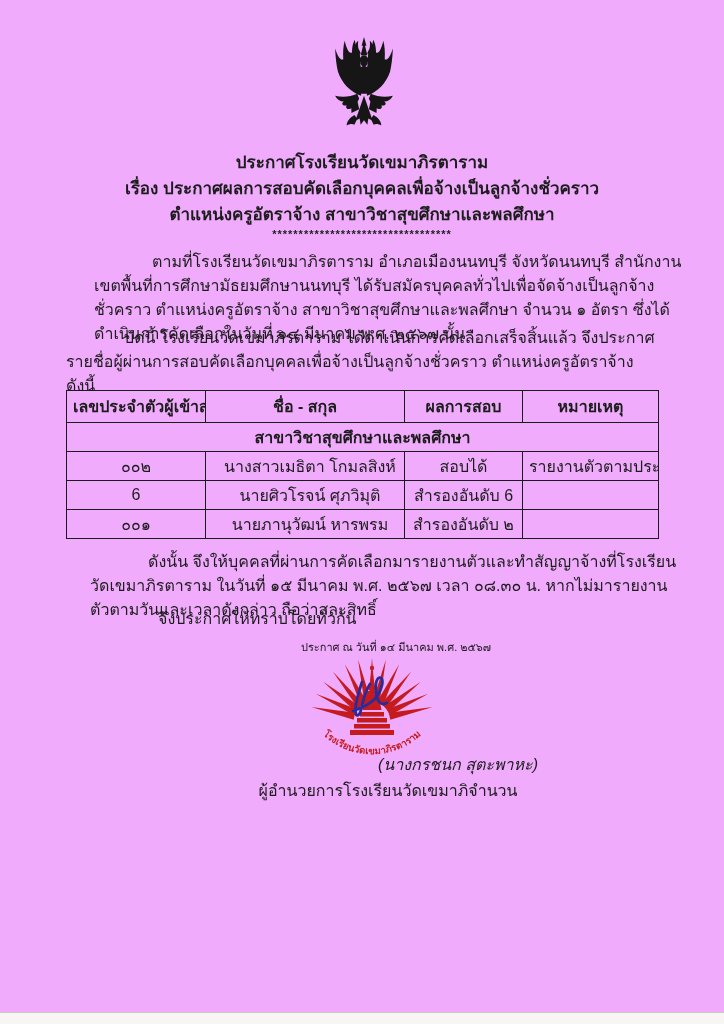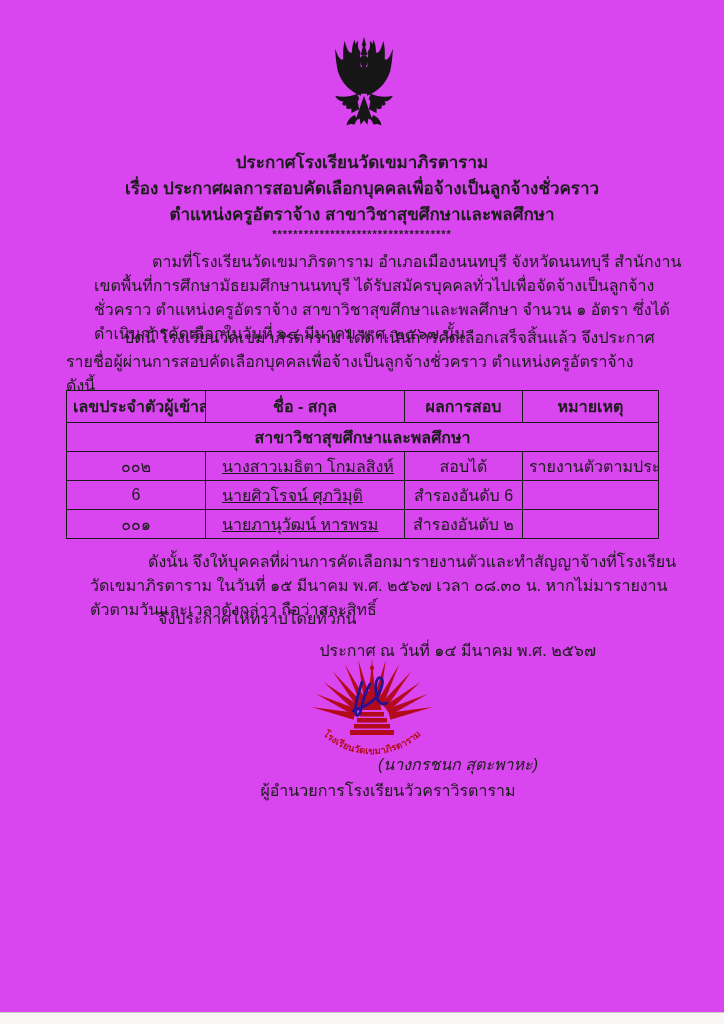--- a/index.html
+++ b/index.html
@@ -1,49 +1,49 @@
 <!DOCTYPE html>
 <html><head>
 <meta charset="utf-8">
 <style>
   html,body{margin:0;padding:0;background:#ffffff;}
   .page{
     position:relative;
     width:724px;height:1024px;
-    background:#d946ef;
+    background:#f0abfc;
     font-family:"Liberation Sans","DejaVu Sans",sans-serif;
     color:#1c1c1c;
     overflow:hidden;
   }
   .abs{position:absolute;}
   .emblem{left:314px;top:36px;width:100px;height:106px;}
   .title-block{left:0;top:150px;width:724px;text-align:center;line-height:26px;font-size:17px;font-weight:bold;}
   .separator{left:0;top:228px;width:724px;text-align:center;font-size:11px;font-weight:bold;letter-spacing:1px;}
   .para{left:66px;width:594px;font-size:16px;line-height:24px;text-indent:58px;}
   .p1{top:250px;margin-left:28px;}
   .p2{top:326px;}
   .p3{top:550px;margin-left:24px;}
   .closing{left:158px;top:606px;font-size:16px;}
-  .dateline{left:196px;top:638px;width:400px;text-align:right;font-size:16px;}
+  .dateline{left:196px;top:638px;width:400px;text-align:center;font-size:11px;}
   .sig-name{left:238px;top:752px;width:300px;text-align:right;font-size:16px;font-style:italic;}
   .sig-pos{left:238px;top:778px;width:300px;text-align:center;font-size:16px;}
   table.results{
     position:absolute;left:66px;top:390px;width:592px;
     border-collapse:collapse;table-layout:fixed;
     font-size:16px;
   }
   table.results td,table.results th{
     border:1.5px solid #1a1a1a;
     padding:0 6px;height:28px;
     text-align:center;vertical-align:middle;
     overflow:hidden;white-space:nowrap;
   }
   table.results th{height:31px;font-weight:bold;}
   table.results .section-row td{font-weight:bold;height:28px;}
-  table.results td.name{text-align:left;padding-left:16px;text-decoration:underline;}
+  table.results td.name{text-align:center;padding-left:16px;}
   .col-id{width:139px;}.col-name{width:199px;}.col-result{width:118px;}.col-note{width:136px;}
   .stamp{left:306px;top:648px;width:132px;height:126px;mix-blend-mode:multiply;}
   .page-edge{left:0;top:1012px;width:724px;height:1px;background:#ccc9c5;}
   .page-edge2{left:0;top:1013px;width:724px;height:11px;background:#f7f6f4;}
 </style>
 </head>
 <body>
 
 <div class="page">
 
@@ -162,17 +162,17 @@
       <path id="stampArc" d="M14,84 A72,72 0 0 0 118,84" fill="none"></path>
       <text font-size="9.5" font-weight="bold" fill="#d2281e" font-family="Liberation Sans, DejaVu Sans, sans-serif">
         <textPath href="#stampArc" startOffset="50%" text-anchor="middle">โรงเรียนวัดเขมาภิรตาราม</textPath>
       </text>
     </g>
 
     <path d="M56,34 C52,46 48,60 50,66 C51,69 54,67 55,62 C57,52 60,42 64,36 M47,63 C56,60 66,56 72,47 C76,40 78,32 75,30 C71,28 69,35 70,44 C71,54 75,58 81,55" stroke="#2b3f9c" stroke-width="2.8" fill="none" stroke-linecap="round"></path>
   </svg>
 
   <div class="abs sig-name">(นางกรชนก  สุตะพาหะ)</div>
-  <div class="abs sig-pos">ผู้อำนวยการโรงเรียนวัวคราวิรตาราม</div>
+  <div class="abs sig-pos">ผู้อำนวยการโรงเรียนวัดเขมาภิจำนวน</div>
 
   <div class="abs page-edge"></div>
   <div class="abs page-edge2"></div>
 </div>
 
 </body></html>

